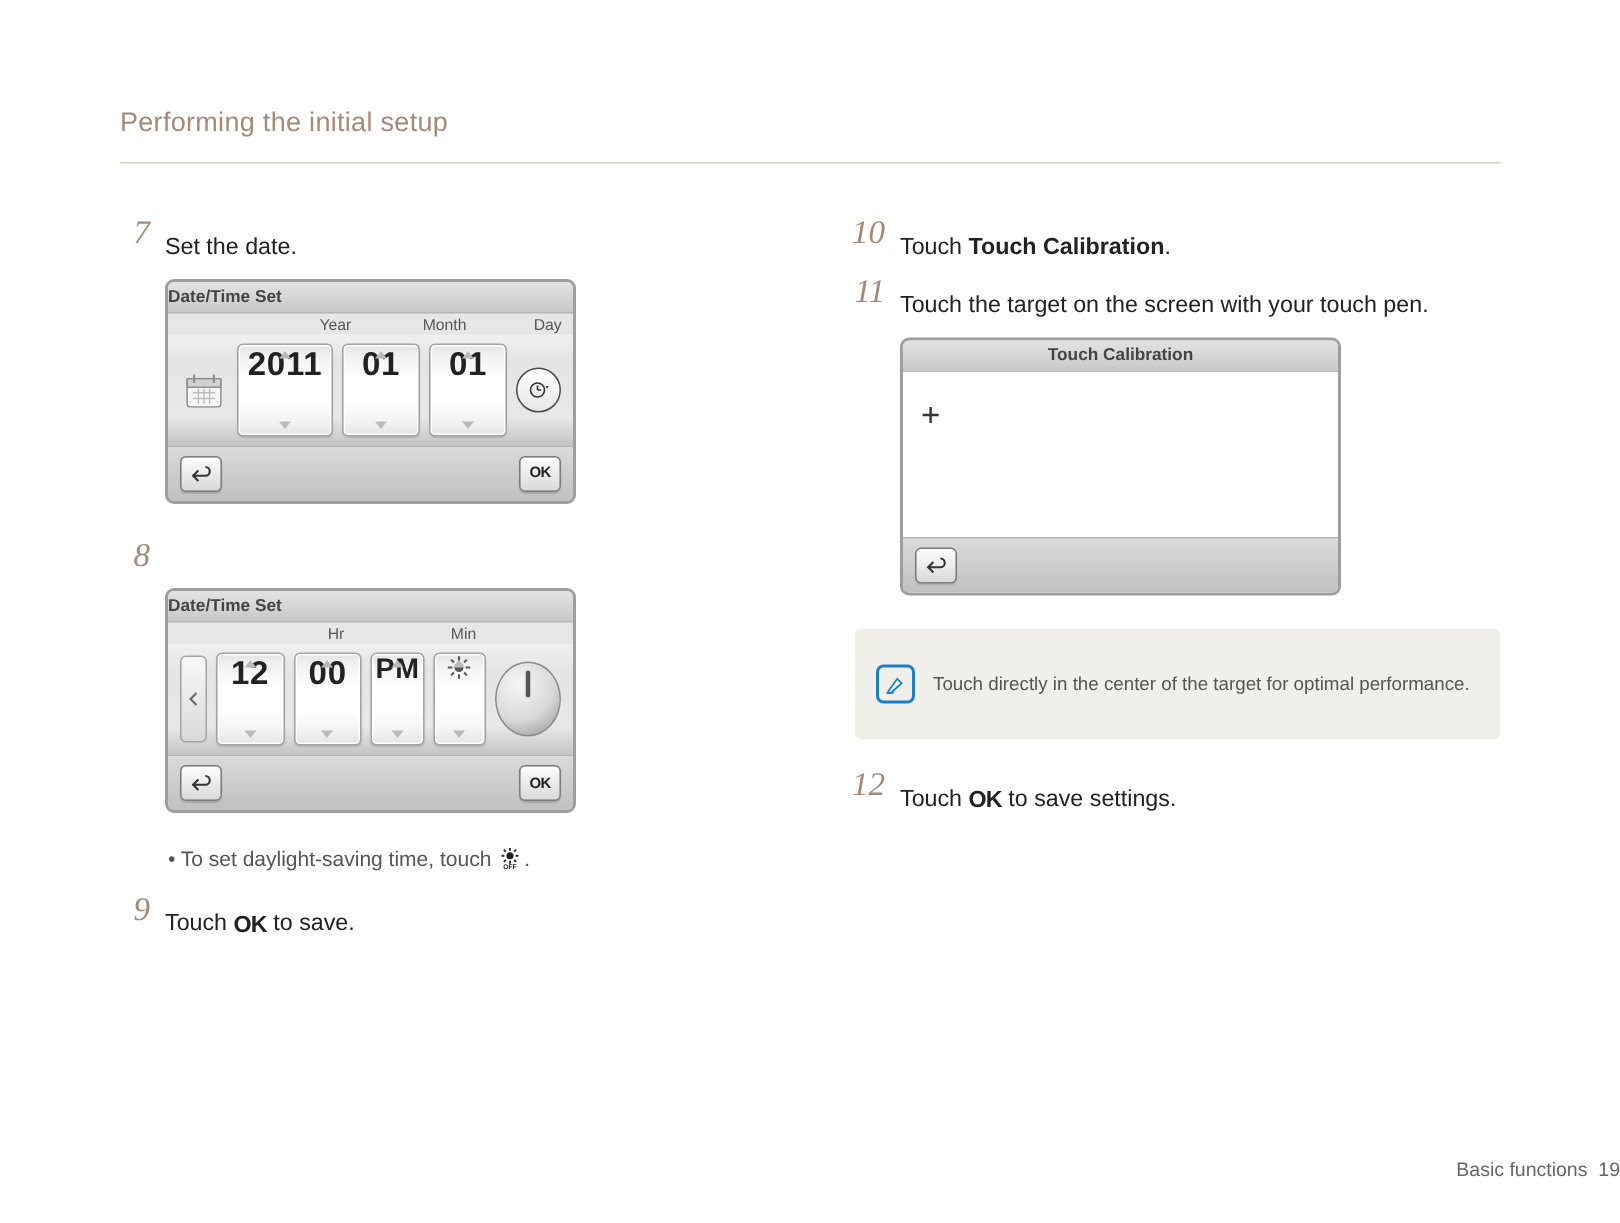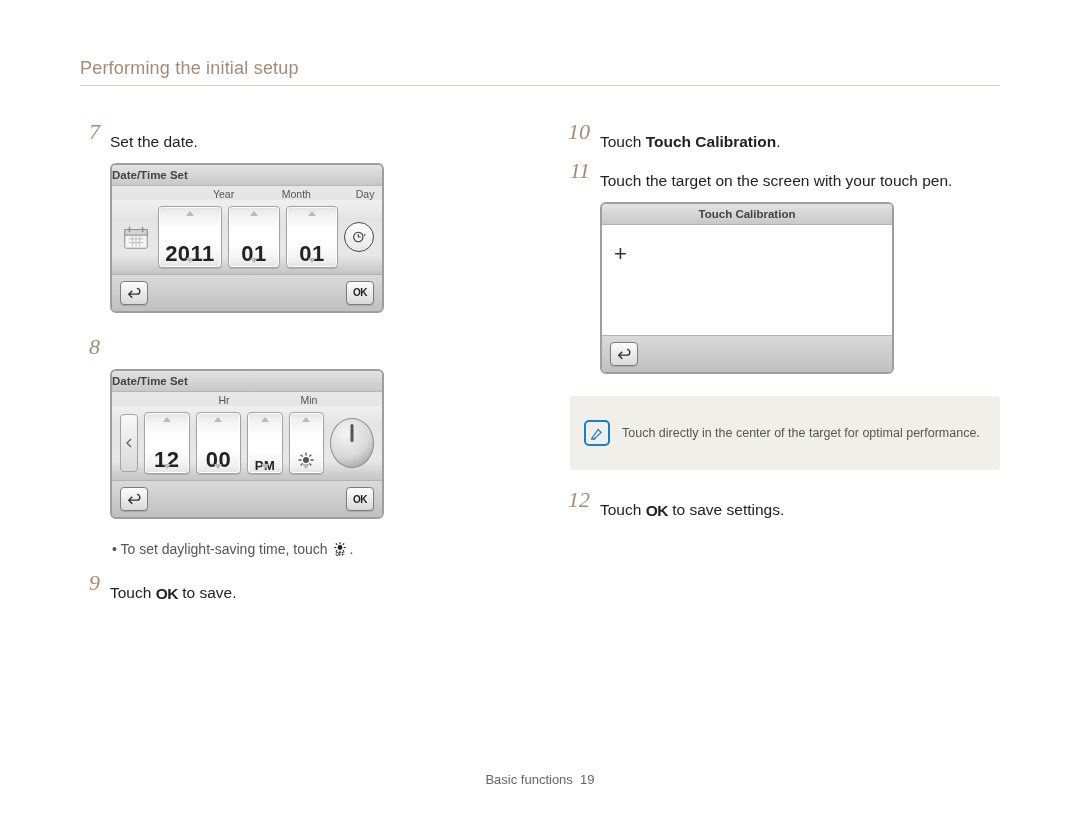--- a/index.html
+++ b/index.html
@@ -14,21 +14,21 @@
     --note-bg:#f1efe9;
     --note-icon:#1a7fc9;
   }
   html,body{margin:0;padding:0;font-family:Arial,Helvetica,sans-serif;color:var(--text);}
   .page{
     width:1080px;min-height:815px;box-sizing:border-box;
     padding:58px 80px 40px 80px;
     position:relative;
   }
   .page-title{font-size:18px;color:var(--accent);font-weight:400;margin-bottom:2px;letter-spacing:0.2px;}
-  .page-title.rule{border-bottom:1px solid #d7cdc4;padding-bottom:6px;margin-bottom:28px;}
+  .page-title.rule{border-bottom:1px solid #d7cdc4;padding-bottom:16px;margin-bottom:28px;margin-top:13px;}
   .columns{display:flex;gap:60px;}
   .col{flex:1;}
   .step{display:flex;margin:6px 0 6px -6px;align-items:flex-start;}
   .step-num{font-family:Georgia,'Times New Roman',serif;font-style:italic;color:var(--accent);font-size:22px;min-width:26px;text-align:right;margin-right:10px;line-height:1.1;}
   .step-text{font-size:15.5px;line-height:1.35;margin-top:12px;}
   .figure-wrap{margin:10px 0 22px 30px;}
   .bullet{font-size:14px;color:#555;margin:10px 0 14px 32px;}
   .bullet::before{content:"• ";color:#555;}
   .ok-inline{font-weight:900;font-family:Arial,Helvetica,sans-serif;letter-spacing:-0.5px;vertical-align:-1px;}
   .icon-inline{display:inline-flex;vertical-align:-3px;}
@@ -62,27 +62,27 @@
   }
   .sqbtn.okbtn{font-size:10px;letter-spacing:-0.5px;}
   .col-labels{display:flex;gap:10px;font-size:10.5px;color:#555;justify-content:center;padding:2px 0 0 0;}
   .col-labels.shifted{padding-left:34px;justify-content:flex-start;gap:35px;}
   .cl{width:50px;text-align:center;}
   .cl.wide{width:62px;}
 
   .spinner{
     width:50px;height:60px;border:1px solid #a3a3a3;border-radius:4px;
     background:linear-gradient(180deg,#e3e3e3 0%, #f1f1f1 12%, #ffffff 38%, #ffffff 62%, #f1f1f1 88%, #e3e3e3 100%);
-    display:flex;flex-direction:column;align-items:center;justify-content:flex-end;
+    display:flex;flex-direction:column;align-items:center;justify-content:flex-start;
     box-shadow:inset 0 0 0 1px #fff, 0 1px 1px rgba(0,0,0,.15);position:relative;
   }
   .spinner.wide{width:62px;}
   .spinner.narrow{width:38px;}
   .spinner .val{font-size:22px;font-weight:600;letter-spacing:0.5px;}
-  .spinner .val.small{font-size:13px;font-weight:700;}
+  .spinner .val.small{font-size:19px;font-weight:700;}
   .spinner::before,.spinner::after{
     content:"";position:absolute;left:50%;transform:translateX(-50%);
     width:0;height:0;border-left:4px solid transparent;border-right:4px solid transparent;
   }
   .spinner::before{top:4px;border-bottom:5px solid #bababa;}
   .spinner::after{bottom:4px;border-top:5px solid #bababa;}
 
   .calendar-glyph{width:32px;height:32px;display:flex;align-items:center;justify-content:center;}
   .calendar-glyph svg{width:30px;height:30px;}
 
@@ -120,21 +120,21 @@
   .note{
     display:flex;align-items:center;gap:12px;background:var(--note-bg);
     padding:24px 14px;border-radius:4px;margin:22px 0 18px 0;
   }
   .note-icon{
     width:22px;height:22px;border:2px solid var(--note-icon);border-radius:5px;
     display:flex;align-items:center;justify-content:center;color:var(--note-icon);
   }
   .note-text{font-size:12.5px;color:#555;}
 
-  .footer{position:absolute;bottom:28px;left:0;right:0;text-align:center;font-size:13px;color:#666;}
+  .footer{position:absolute;bottom:28px;left:0;right:0;text-align:right;font-size:13px;color:#666;}
 </style>
 </head>
 <body>
 
 <div class="page">
   <div class="page-title rule">Performing the initial setup</div>
 
   <div class="columns">
 
     <div class="col">

